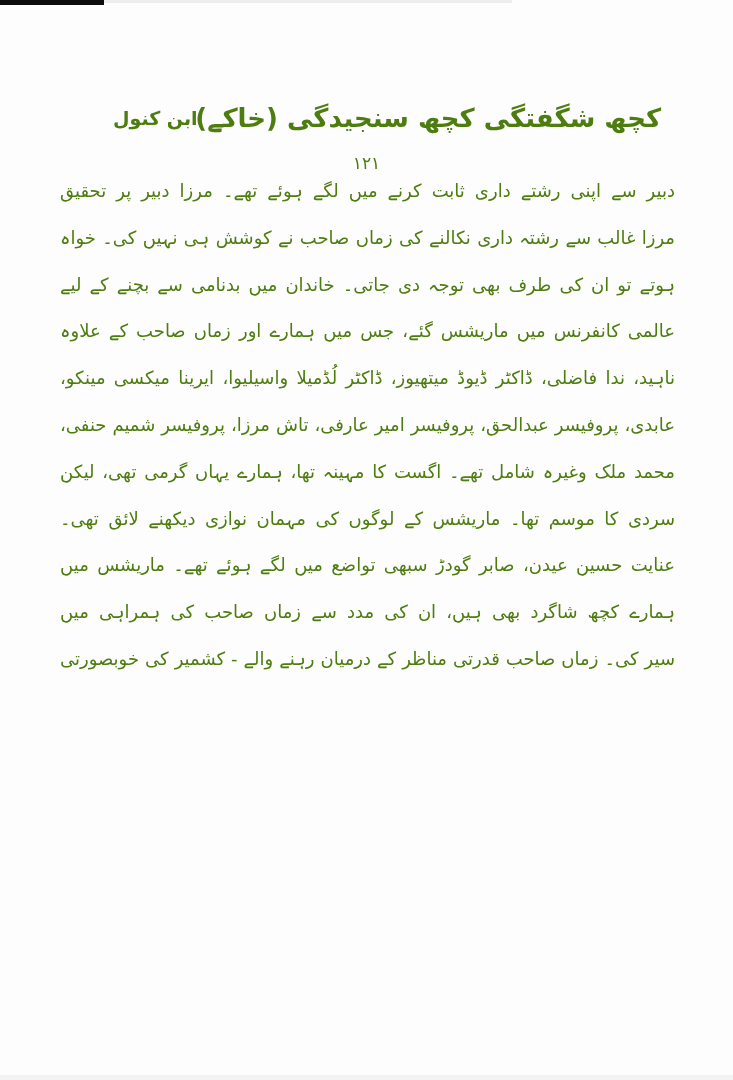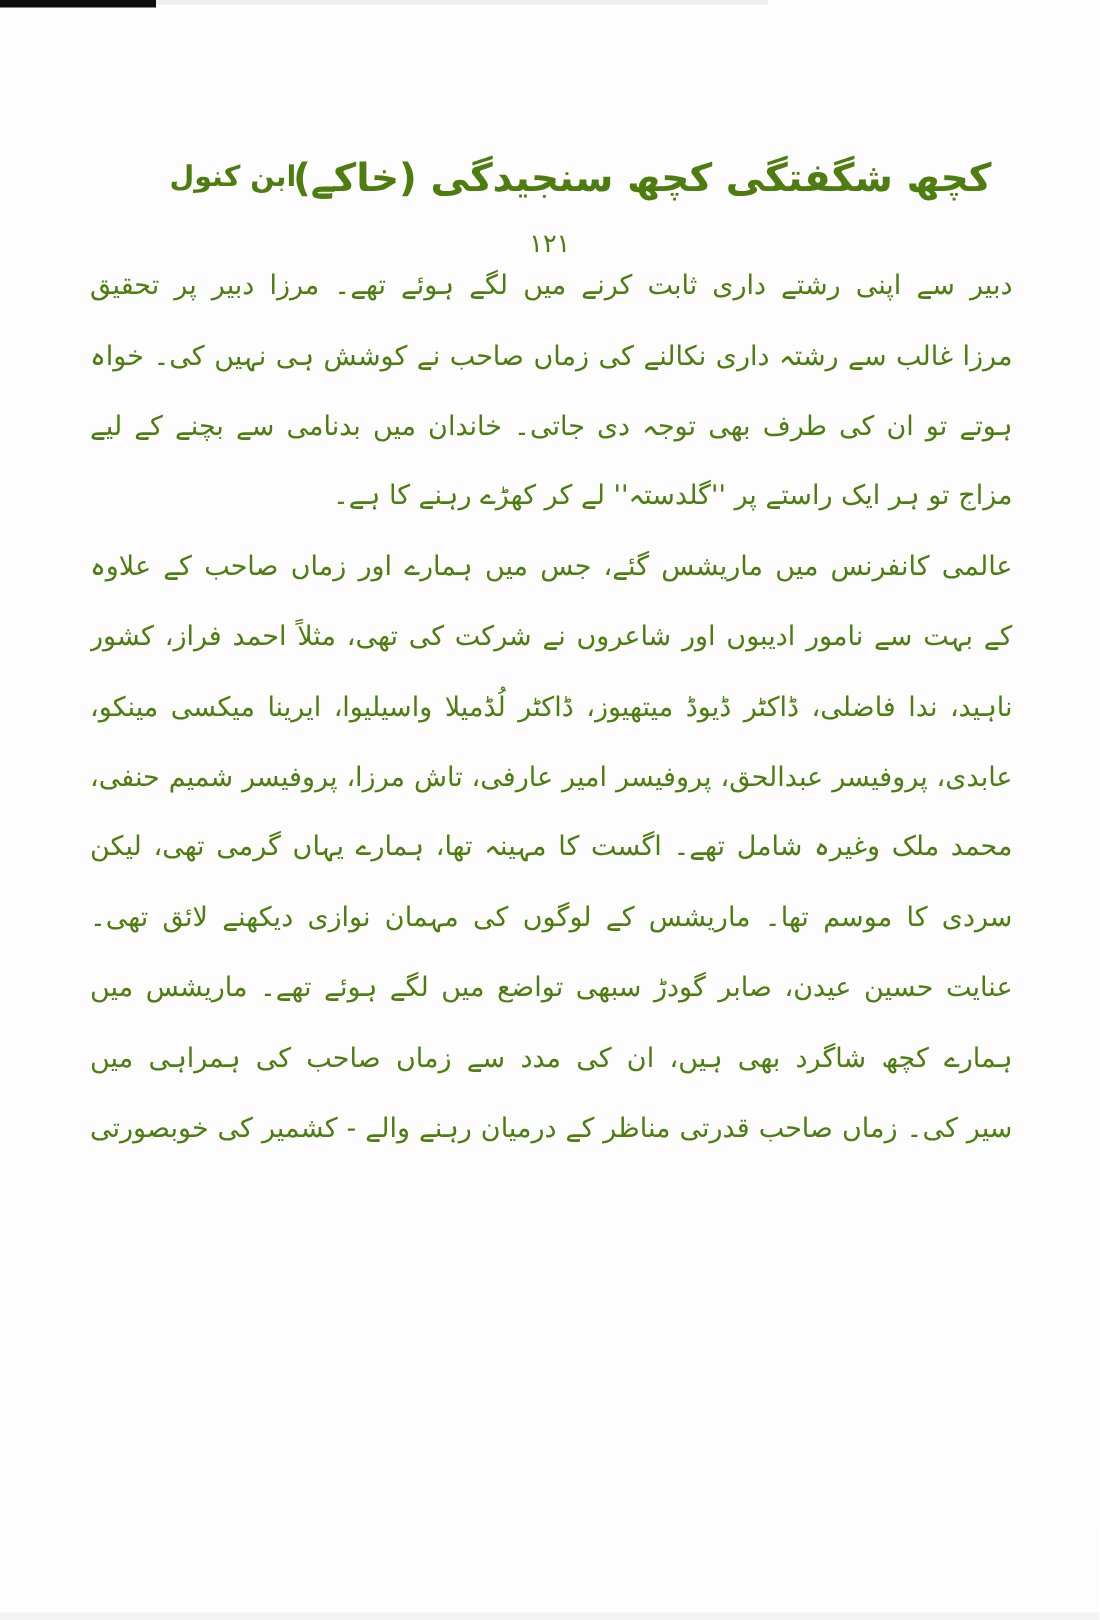--- a/index.html
+++ b/index.html
@@ -104,24 +104,22 @@
   <header class="header">
     <span class="author">ابن کنول</span>
     <span class="pagenum">۱۲۱</span>
     <span class="title">کچھ شگفتگی کچھ سنجیدگی (خاکے)</span>
   </header>
 
   <main class="body-text">
     <div class="line">دبیر سے اپنی رشتے داری ثابت کرنے میں لگے ہوئے تھے۔ مرزا دبیر پر تحقیق</div>
     <div class="line">مرزا غالب سے رشتہ داری نکالنے کی زماں صاحب نے کوشش ہی نہیں کی۔ خواہ</div>
     <div class="line">ہوتے تو ان کی طرف بھی توجہ دی جاتی۔ خاندان میں بدنامی سے بچنے کے لیے</div>
-    <div class="line para-end">مزاج تو ہر ایک راستے پر ''گلدستہ'' لے کر کھڑے رہنے کا ہے۔</div>
 
     <div class="line">عالمی کانفرنس میں ماریشس گئے، جس میں ہمارے اور زماں صاحب کے علاوہ اردو</div>
-    <div class="line">کے بہت سے نامور ادیبوں اور شاعروں نے شرکت کی تھی، مثلاً احمد فراز، کشور</div>
     <div class="line">ناہید، ندا فاضلی، ڈاکٹر ڈیوڈ میتھیوز، ڈاکٹر لُڈمیلا واسیلیوا، ایرینا میکسی مینکو، رضا علی</div>
     <div class="line">عابدی، پروفیسر عبدالحق، پروفیسر امیر عارفی، تاش مرزا، پروفیسر شمیم حنفی، پروفیسر فتح</div>
     <div class="line">محمد ملک وغیرہ شامل تھے۔ اگست کا مہینہ تھا، ہمارے یہاں گرمی تھی، لیکن وہاں</div>
     <div class="line">سردی کا موسم تھا۔ ماریشس کے لوگوں کی مہمان نوازی دیکھنے لائق تھی۔ ماریشس</div>
     <div class="line">عنایت حسین عیدن، صابر گودڑ سبھی تواضع میں لگے ہوئے تھے۔ ماریشس میں</div>
     <div class="line">ہمارے کچھ شاگرد بھی ہیں، ان کی مدد سے زماں صاحب کی ہمراہی میں ماریشس کی</div>
     <div class="line">سیر کی۔ زماں صاحب قدرتی مناظر کے درمیان رہنے والے - کشمیر کی خوبصورتی کا</div>
   </main>
 
   <div class="artifact-bottom"></div>

